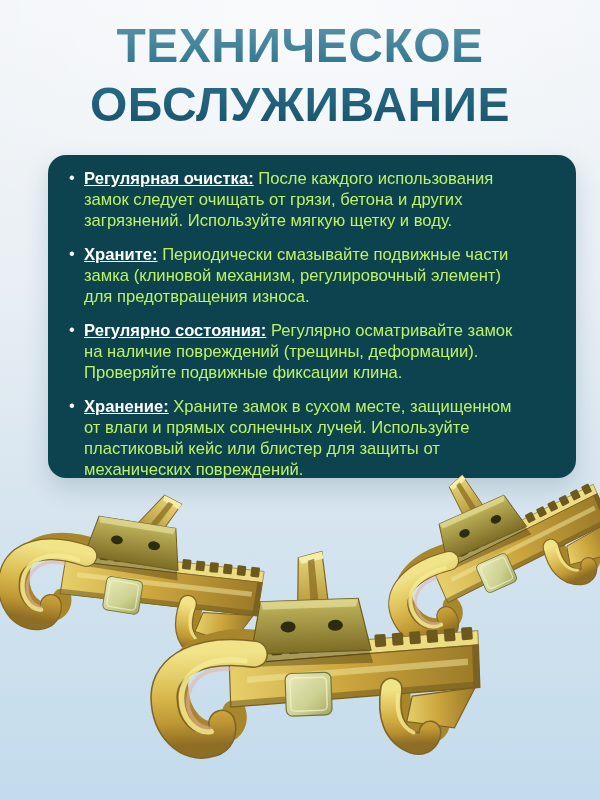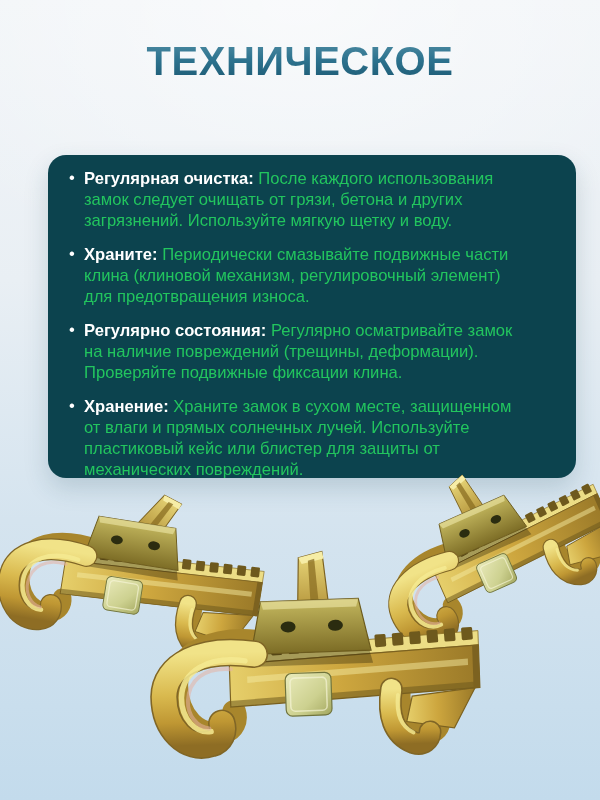--- a/index.html
+++ b/index.html
@@ -4,66 +4,67 @@
 <style>
   html,body{margin:0;padding:0;}
   body{
     width:600px;height:800px;overflow:hidden;position:relative;
     font-family:"Liberation Sans",sans-serif;
     background:
       radial-gradient(120% 60% at 50% 0%, rgba(255,255,255,.55) 0%, rgba(255,255,255,0) 60%),
       linear-gradient(180deg,#f2f5f8 0%,#e9eff4 35%,#d5e4ef 65%,#c3dbec 100%);
   }
   .title{
-    margin:32px 0 0 0;padding:0;text-align:center;
-    font-size:40px;font-weight:700;line-height:59px;letter-spacing:.5px;
+    margin:16px 0 0 0;padding:0;text-align:center;
+    font-size:48px;font-weight:700;line-height:59px;letter-spacing:.5px;
     background:linear-gradient(180deg,#5f97ab 0%,#2e7490 45%,#154f68 100%);
     -webkit-background-clip:text;background-clip:text;color:transparent;
   }
   .card{
     position:absolute;left:48px;top:155px;width:528px;height:323px;
     background:#0c434e;border-radius:18px;
     box-shadow:0 10px 24px rgba(30,70,90,.18);
     box-sizing:border-box;padding:13px 14px 16px 20px;
     color:#edf4f4;
   }
   .tips{list-style:none;margin:0;padding:0;font-size:16.6px;line-height:21px;}
   .tips li{position:relative;padding-left:16px;margin-bottom:13px;}
   .tips li:last-child{margin-bottom:0;}
   .bullet{position:absolute;left:1px;top:-1px;color:#ffffff;}
-  .tip-label{font-weight:700;color:#ffffff;}
-  .tip-text{white-space:pre-line;color:#22c55e;}
+  .tip-label{font-weight:700;color:#ffffff;text-decoration:underline;}
+  .tip-text{white-space:pre-line;color:#bef264;}
   .clamps{position:absolute;left:0;top:455px;width:600px;height:345px;}
   .clamp{position:absolute;transform-origin:50% 50%;}
   #clamp-left{left:-10px;top:25px;width:276px;height:188px;transform:rotate(9deg);}
   #clamp-center{left:136px;top:93px;width:348px;height:237px;transform:rotate(-2deg);z-index:3;}
   #clamp-right{left:364px;top:13px;width:252px;height:172px;transform:rotate(-24deg);}
   .defs-svg{position:absolute;width:0;height:0;}
 </style>
 </head>
 <body>
 
 <h1 class="title">
   <div>ТЕХНИЧЕСКОЕ</div>
+  <div>ОБСЛУЖИВАНИЕ</div>
 </h1>
 
 <div class="card">
   <ul class="tips">
     <li>
       <span class="bullet">•</span>
       <span class="tip-label">Регулярная очистка:</span>
       <span class="tip-text">После каждого использования
 замок следует очищать от грязи, бетона и других
 загрязнений. Используйте мягкую щетку и воду.</span>
     </li>
     <li>
       <span class="bullet">•</span>
       <span class="tip-label">Храните:</span>
       <span class="tip-text">Периодически смазывайте подвижные части
-клина (клиновой механизм, регулировочный элемент)
+замка (клиновой механизм, регулировочный элемент)
 для предотвращения износа.</span>
     </li>
     <li>
       <span class="bullet">•</span>
       <span class="tip-label">Регулярно состояния:</span>
       <span class="tip-text">Регулярно осматривайте замок
 на наличие повреждений (трещины, деформации).
 Проверяйте подвижные фиксации клина.</span>
     </li>
     <li>

